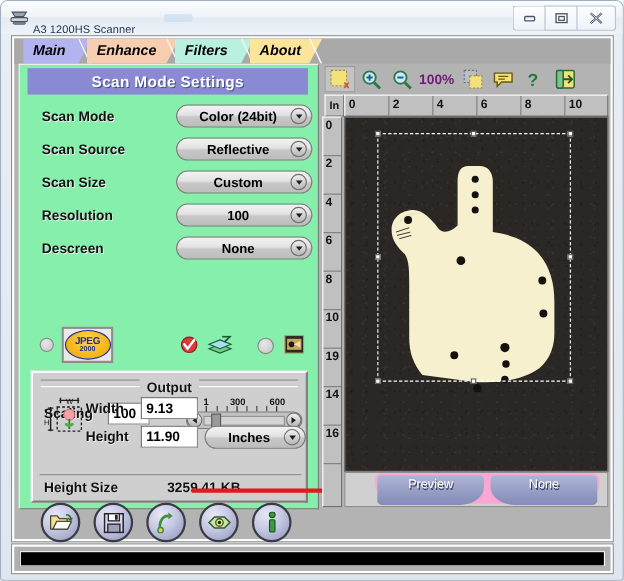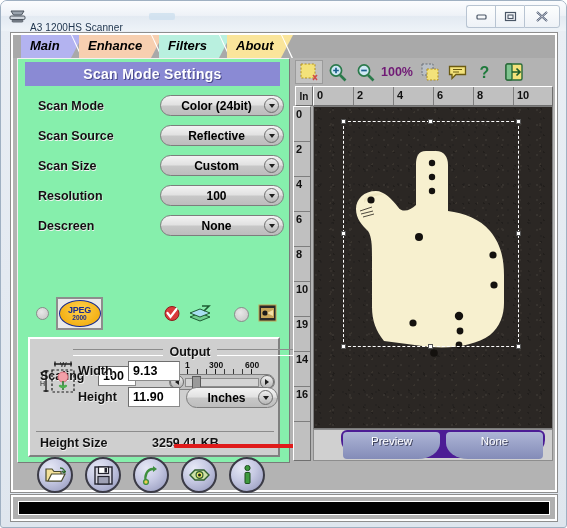--- a/index.html
+++ b/index.html
@@ -129,21 +129,21 @@
 
   
   #outgroup{
     position:absolute;left:10px;top:278px;width:252px;height:120px;
     background:#cfcfcf;
     border:2px solid #ffffff;border-right-color:#808080;border-bottom-color:#808080;
     box-sizing:border-box;
   }
   #outtitle{
     position:absolute;left:0;top:6px;width:100%;height:14px;
-    display:flex;align-items:center;padding-left:36px;
+    display:flex;
   }
   .outline{flex:1;height:5px;border-top:1px solid #8c8c8c;border-bottom:1px solid #ffffff;margin:0 7px;}
   #outtitle span{font-size:12.5px;font-weight:bold;color:#111;text-shadow:.6px .6px 0 #f2f2f2;}
   .olbl{position:absolute;font-size:12.5px;font-weight:bold;color:#111;text-shadow:.6px .6px 0 #f2f2f2;}
   .tinp{
     position:absolute;background:#ffffff;
     border:1px solid #8a8a8a;border-top-color:#6e6e6e;border-left-color:#6e6e6e;
     box-sizing:border-box;font-size:12.5px;font-weight:bold;color:#000;
     padding-left:4px;line-height:18px;
   }
@@ -232,21 +232,21 @@
     position:absolute;left:29px;top:14px;width:176px;height:226px;
     border:1px dashed #ffffff;box-sizing:border-box;
   }
   .mh{position:absolute;width:5px;height:5px;background:#ffffff;border:1px solid #555;box-sizing:border-box;}
   #canvasbottom{position:absolute;left:20px;top:371px;width:240px;height:32px;background:#d0d0d0;border:1px solid #8d8d8d;box-sizing:border-box;}
 
   
   #psbar{position:absolute;left:48px;top:372px;width:204px;height:30px;}
   #psouter{
     position:absolute;left:0;top:0;width:204px;height:28px;
-    background:#4c1d95;
+    background:#f9a8d4;
     border-radius:6px 6px 26px 26px/6px 6px 18px 18px;
   }
   .psbtn{
     position:absolute;top:2px;height:24px;
     background:linear-gradient(to bottom,#aeb5d6 0%,#9aa2c8 45%,#848cb8 100%);
     display:flex;align-items:flex-start;justify-content:center;
     font-size:11.5px;color:#ffffff;padding-top:3px;
     text-shadow:1px 1px 0 #3b3f58;
   }
   #btn-preview{left:2px;width:97px;border-radius:4px 4px 22px 4px/4px 4px 16px 4px;}

